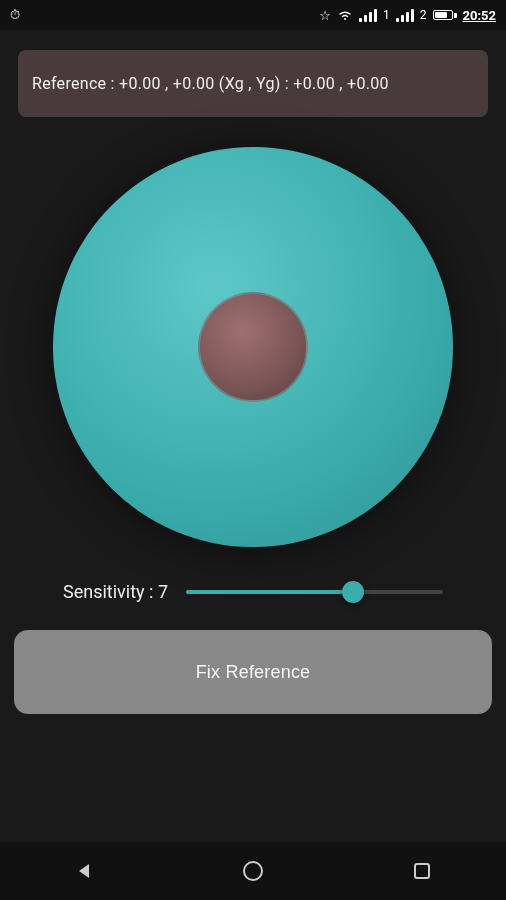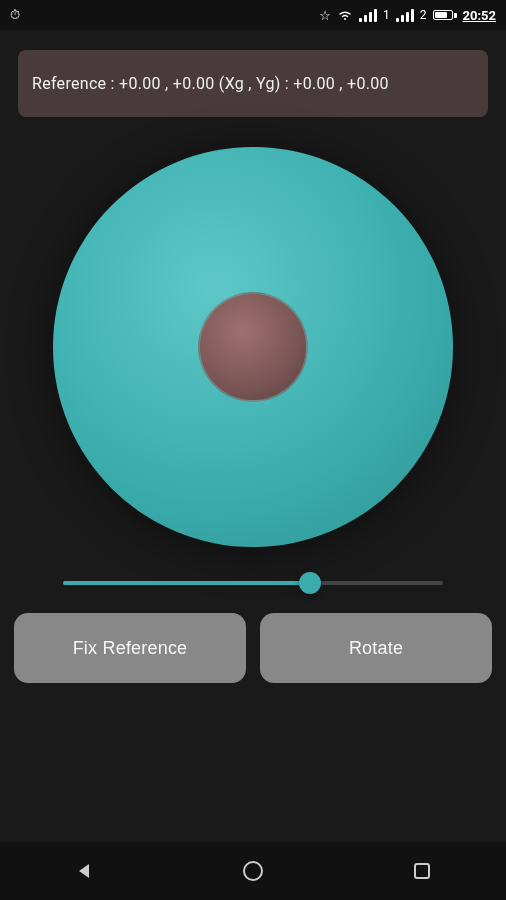--- a/index.html
+++ b/index.html
@@ -139,21 +139,21 @@
       align-items: center;
       justify-content: center;
       gap: 14px;
       margin: 28px 0 0 0;
       width: 100%;
       padding: 0 14px;
     }
 
     .btn {
       flex: 1;
-      height: 70px;
+      height: 84px;
       border-radius: 14px;
       border: none;
       background: #888;
       color: #f5f5f5;
       font-size: 18px;
       font-weight: 500;
       cursor: pointer;
       letter-spacing: 0.2px;
       outline: none;
     }
@@ -279,29 +279,29 @@
 </div>
 
 <div class="main-area">
   <div class="disk-container">
     <div class="disk-outer">
       <div class="disk-inner"></div>
     </div>
   </div>
 
   <div class="sensitivity-row">
+    <span class="sensitivity-label">Sensitivity : 7</span>
     <div class="slider-track">
       <div class="slider-fill"></div>
       <div class="slider-thumb"></div>
     </div>
   </div>
 
   <div class="buttons-row">
     <button class="btn">Fix Reference</button>
-    <button class="btn">Rotate</button>
   </div>
 </div>
 
 <div class="nav-bar">
 
   <div class="nav-icon">
     <svg width="22" height="22" viewBox="0 0 22 22">
       <polygon points="16,4 6,11 16,18" fill="#ccc"></polygon>
     </svg>
   </div>

